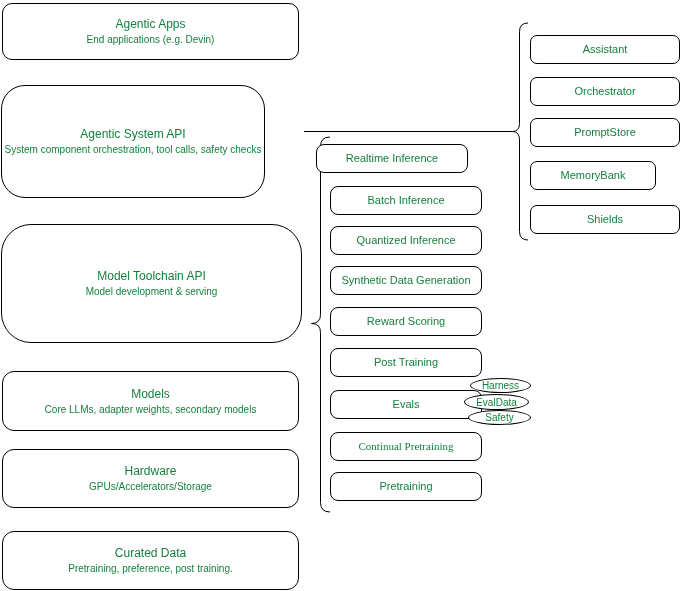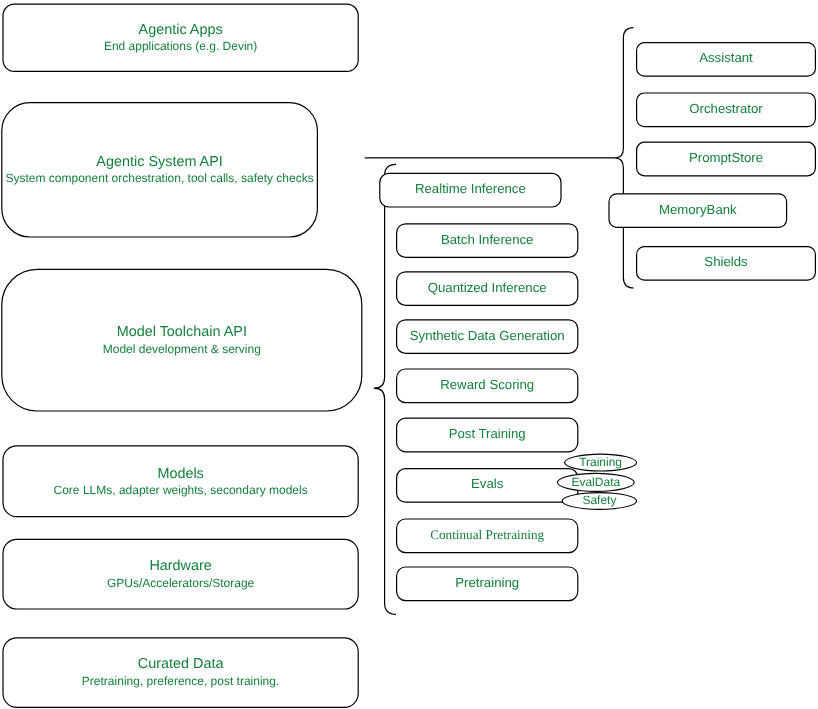--- a/index.html
+++ b/index.html
@@ -112,38 +112,38 @@
     <div class="label">Evals</div>
   </div>
   <div class="node" style="left:330px; top:432px; width:152px; height:29px; border-radius:8px;font-family:Liberation Serif, serif;">
     <div class="label">Continual Pretraining</div>
   </div>
   <div class="node" style="left:330px; top:472px; width:152px; height:29px; border-radius:8px;">
     <div class="label">Pretraining</div>
   </div>
 
   <div class="pill" style="left:470px; top:378px; width:61px; height:15px;">
-    <span>Training</span>
+    <span>Harness</span>
   </div>
   <div class="pill" style="left:464px; top:394px; width:65px; height:16px;">
     <span>EvalData</span>
   </div>
   <div class="pill" style="left:468px; top:410px; width:63px; height:15px;">
     <span>Safety</span>
   </div>
 
   <div class="node" style="left:530px; top:35px; width:150px; height:29px; border-radius:7px;">
     <div class="label">Assistant</div>
   </div>
   <div class="node" style="left:530px; top:77px; width:150px; height:29px; border-radius:7px;">
     <div class="label">Orchestrator</div>
   </div>
   <div class="node" style="left:530px; top:118px; width:150px; height:29px; border-radius:7px;">
     <div class="label">PromptStore</div>
   </div>
-  <div class="node" style="left:507px; top:161px; width:149px; height:29px; border-radius:7px;align-items:center;">
+  <div class="node" style="left:530px; top:161px; width:126px; height:29px; border-radius:7px;align-items:center;">
     <div class="label">MemoryBank</div>
   </div>
   <div class="node" style="left:530px; top:205px; width:150px; height:29px; border-radius:7px;">
     <div class="label">Shields</div>
   </div>
 
 </div>
 
 </body></html>

